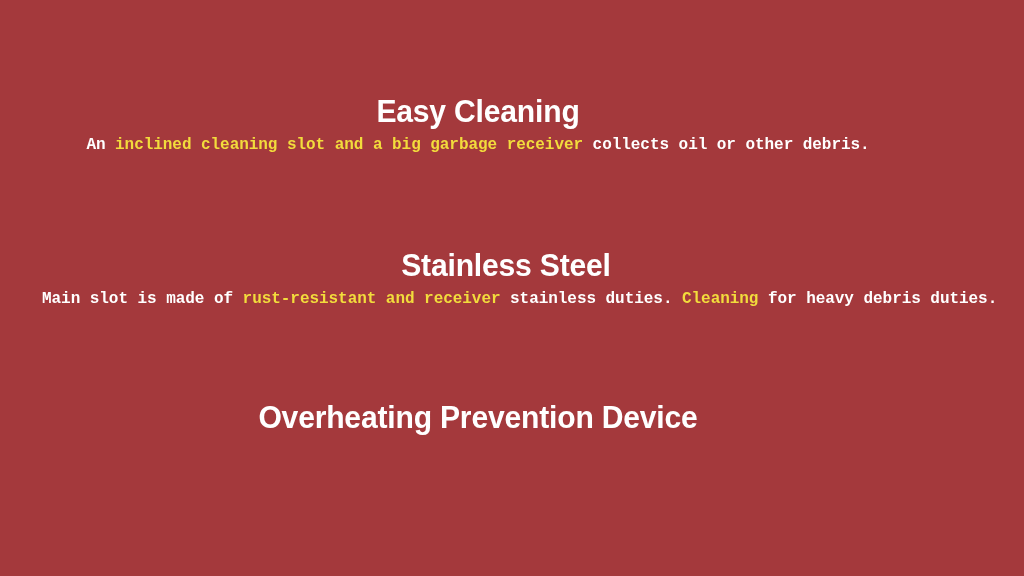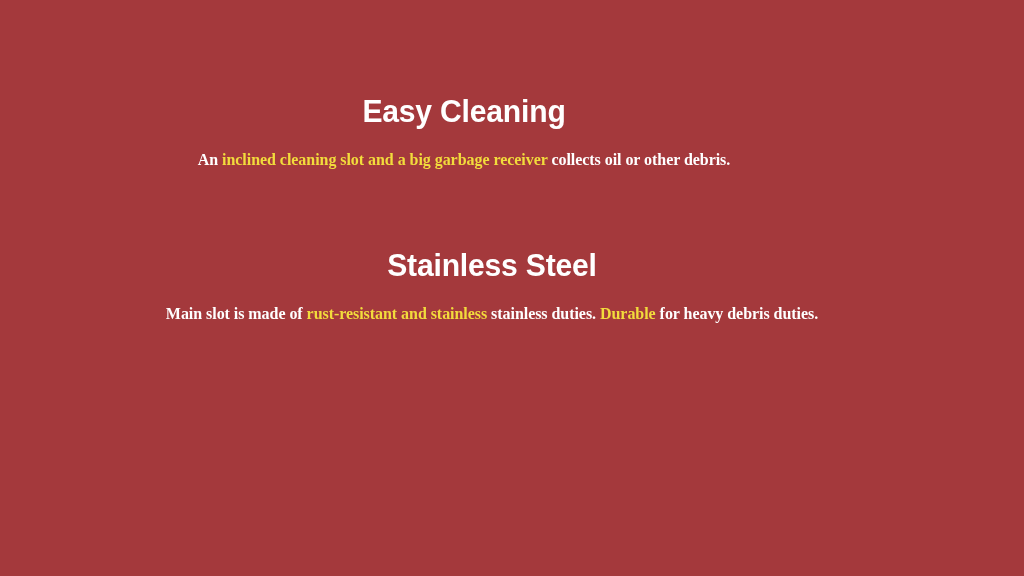--- a/index.html
+++ b/index.html
@@ -18,21 +18,21 @@
 
   #slide {
     position: relative;
     width: 1024px;
     height: 576px;
     background: #a4393c;
   }
 
   .feature-block {
     position: absolute;
-    left: 0;
+    left: 14px;
     width: 928px;
     text-align: center;
   }
 
   
   #block-0 { top: 90px; }
   #block-1 { top: 244px; padding-left: 28px; }
   #block-2 { top: 396px; }
 
   .feature-heading {
@@ -42,23 +42,23 @@
     font-size: 32px;
     font-weight: 700;
     line-height: 42px;
     letter-spacing: -0.2px;
     transform: scaleX(0.94);
     transform-origin: center center;
     white-space: nowrap;
   }
 
   .feature-body {
-    margin: 17px 0 0 0;
+    margin: 2px 0 0 0;
     color: #ffffff;
-    font-family: Liberation Serif, serif;
+    font-family: Liberation Mono, monospace;
     font-size: 16px;
     font-weight: 700;
     line-height: 22px;
     letter-spacing: -0.05px;
     white-space: nowrap;
   }
 
   .txt-white { color: #ffffff; }
   .txt-accent { color: #f2dc3c; }
 
@@ -70,17 +70,21 @@
 
 <div id="slide">
 
   <section class="feature-block" id="block-0">
     <h2 class="feature-heading">Easy Cleaning</h2>
     <p class="feature-body"><span class="txt-white">An </span><span class="txt-accent">inclined cleaning slot and a big garbage receiver</span><span class="txt-white"> collects oil or other debris.</span></p>
   </section>
 
   <section class="feature-block" id="block-1">
     <h2 class="feature-heading">Stainless Steel</h2>
-    <p class="feature-body"><span class="txt-white">Main slot is made of </span><span class="txt-accent">rust-resistant and stainless</span><span class="txt-white"> stainless duties. </span><span class="txt-accent">Durable</span><span class="txt-white"> for heavy debris duties.</span></p>
+    <p class="feature-body"><span class="txt-white">Main slot is made of </span><span class="txt-accent">rust-resistant and receiver</span><span class="txt-white"> stainless duties. </span><span class="txt-accent">Cleaning</span><span class="txt-white"> for heavy debris duties.</span></p>
   </section>
 
+  <section class="feature-block" id="block-2">
+    <h2 class="feature-heading">Overheating Prevention Device</h2>
+
+  </section>
 
 </div>
 
 </body></html>

